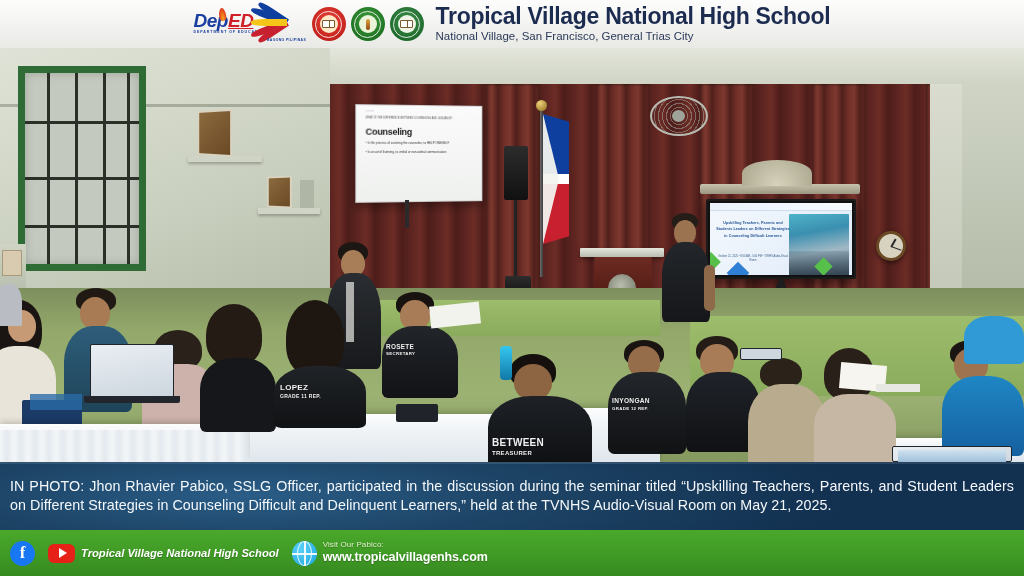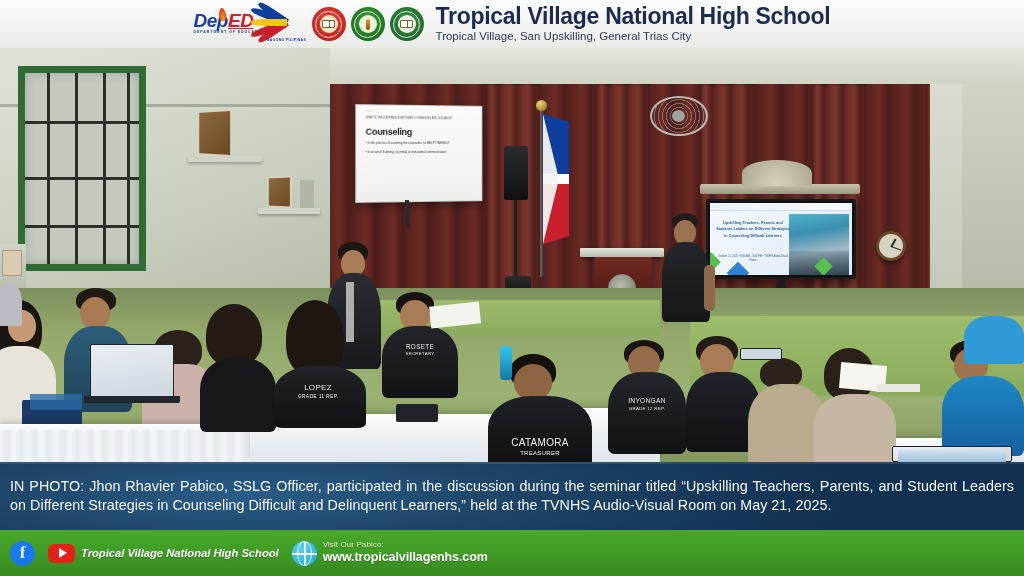--- a/index.html
+++ b/index.html
@@ -245,22 +245,22 @@
   .table-skirt{
     background:repeating-linear-gradient(90deg,#f3f6f8 0,#e3e9ee 7px,#f3f6f8 14px);
   }
 
   
   .person{ position:absolute; }
   .head{ position:absolute; border-radius:50% 50% 46% 46%; }
   .body{ position:absolute; border-radius:42% 42% 8% 8%; }
   .hair{ position:absolute; border-radius:50% 50% 40% 40%; }
   .jersey-txt{
-    position:absolute; color:#f2f2f2; font-weight:normal;
-    text-align:center; letter-spacing:0.3px; line-height:1.05;
+    position:absolute; color:#f2f2f2; font-weight:bold;
+    letter-spacing:0.3px; line-height:1.05;
     text-shadow:0 0 1px rgba(0,0,0,.6); white-space:nowrap;
   }
   .laptop-lid{
     position:absolute;
     background:linear-gradient(170deg,#e9eef3,#cdd6de);
     border:1.5px solid #20242a; border-radius:2px;
   }
   .laptop-base{ position:absolute; background:#23272d; border-radius:0 0 2px 2px; }
 
   
@@ -384,21 +384,21 @@
       <div class="logo seal seal-tv">
         <div class="ring2"></div>
           <div class="core">
             <div class="book"></div>
           </div>
       </div>
     </div>
 
     <div class="htext">
       <div class="htitle">Tropical Village National High School</div>
-      <div class="hsub">Tropical Village, San Upskilling, General Trias City</div>
+      <div class="hsub">National Village, San Francisco, General Trias City</div>
     </div>
   </div>
 
   <div class="photo">
 
     <div class="ph-abs wall-top"></div>
     <div class="ph-abs wall-left"></div>
     <div class="ph-abs ceiling-line"></div>
 
     <div class="ph-abs window-frame">
@@ -541,21 +541,21 @@
       <div class="hair" style="left:8px;top:0;width:38px;height:24px;background:#181310;"></div>
       <div class="head" style="left:12px;top:8px;width:30px;height:30px;background:#a97c58;"></div>
       <div class="body" style="left:-6px;top:34px;width:76px;height:72px;background:linear-gradient(180deg,#22252a,#111316);"></div>
       <div class="jersey-txt" style="left:-2px;top:52px;width:68px;font-size:6.4px;">ROSETE</div>
       <div class="jersey-txt" style="left:-2px;top:60px;width:68px;font-size:4.4px;">SECRETARY</div>
     </div>
     <div class="person" style="left:496px;top:306px;">
       <div class="hair" style="left:14px;top:0;width:46px;height:34px;background:#15100d;"></div>
       <div class="head" style="left:18px;top:10px;width:38px;height:36px;background:#8e6542;"></div>
       <div class="body" style="left:-8px;top:42px;width:104px;height:74px;background:linear-gradient(180deg,#1e2126,#0d0f11);"></div>
-      <div class="jersey-txt" style="left:-4px;top:84px;width:96px;font-size:10px;">CATAMORA</div>
+      <div class="jersey-txt" style="left:-4px;top:84px;width:96px;font-size:10px;">BETWEEN</div>
       <div class="jersey-txt" style="left:-4px;top:96px;width:96px;font-size:6px;">TREASURER</div>
     </div>
     <div class="person" style="left:612px;top:292px;">
       <div class="hair" style="left:12px;top:0;width:40px;height:26px;background:#191411;"></div>
       <div class="head" style="left:16px;top:6px;width:32px;height:32px;background:#966d4a;"></div>
       <div class="body" style="left:-4px;top:32px;width:78px;height:82px;background:linear-gradient(180deg,#23262b,#101214);"></div>
       <div class="jersey-txt" style="left:0;top:58px;width:70px;font-size:6.6px;">INYONGAN</div>
       <div class="jersey-txt" style="left:0;top:67px;width:70px;font-size:4.4px;">GRADE 12 REP.</div>
     </div>
     <div class="person" style="left:690px;top:288px;">

